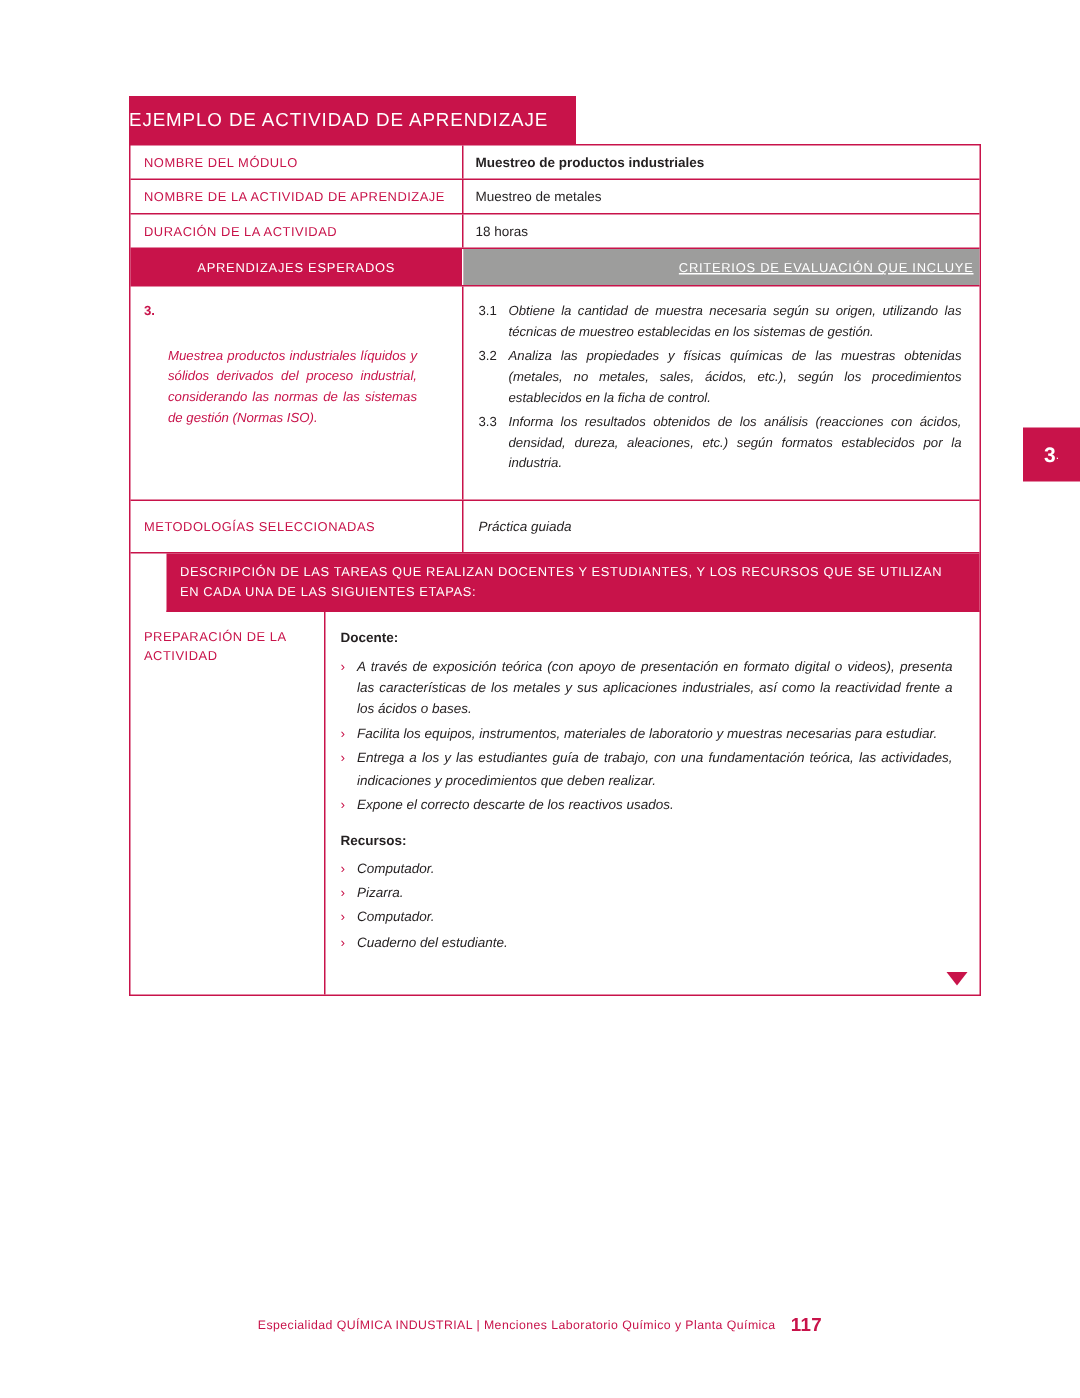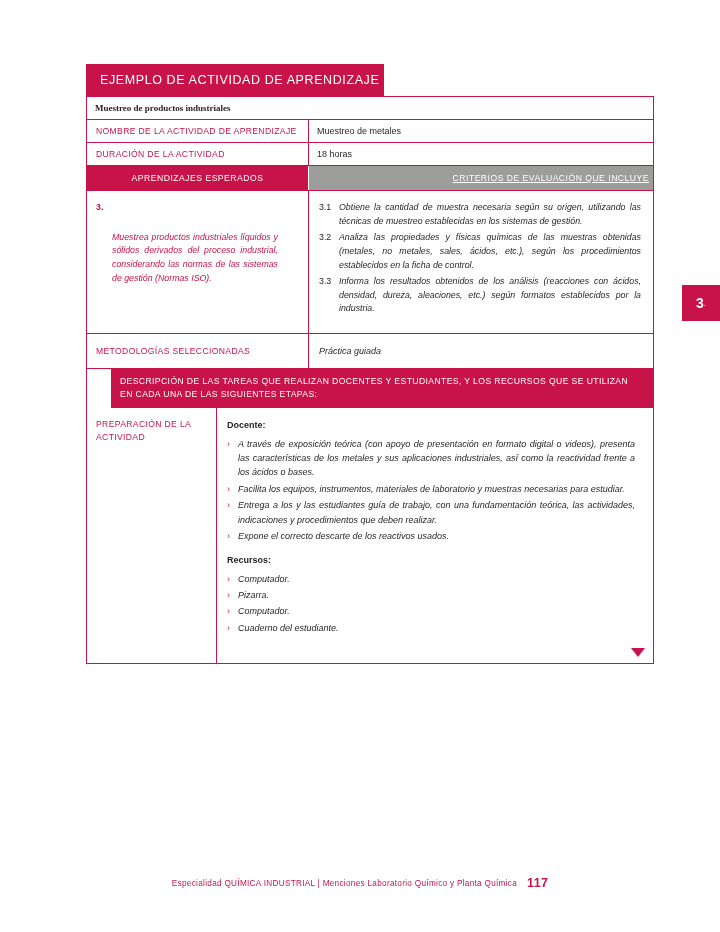--- a/index.html
+++ b/index.html
@@ -26,21 +26,20 @@
   .header-tab {
     position: absolute;
     left: 86px;
     top: 64px;
     width: 298px;
     height: 32px;
     background: #c8134a;
     color: #ffffff;
     display: flex;
     align-items: center;
-    padding-left: 14px;
     box-sizing: border-box;
     letter-spacing: 0.6px;
     font-size: 12.5px;
   }
 
   
   .table-wrap {
     position: absolute;
     left: 86px;
     top: 96px;
@@ -69,21 +68,21 @@
   }
   .cell-value {
     flex: 1;
     box-sizing: border-box;
     padding: 6px 8px;
     color: #231f20;
     font-size: 9px;
     display: flex;
     align-items: center;
   }
-  .cell-value.bold { font-weight: bold; font-family: Liberation Serif, serif; }
+  .cell-value.bold { font-weight: bold; }
 
   
   .band {
     display: flex;
     border-bottom: 1px solid #c8134a;
   }
   .band-left {
     width: 222px;
     box-sizing: border-box;
     background: #c8134a;
@@ -276,20 +275,21 @@
 
 <div class="page">
 
   <div class="header-tab">
     <span>EJEMPLO DE ACTIVIDAD DE APRENDIZAJE</span>
   </div>
 
   <div class="table-wrap">
 
     <div class="row">
+      <div class="cell-label">NOMBRE DEL MÓDULO</div>
       <div class="cell-value bold">Muestreo de productos industriales</div>
     </div>
 
     <div class="row">
       <div class="cell-label">NOMBRE DE LA ACTIVIDAD DE APRENDIZAJE</div>
       <div class="cell-value">Muestreo de metales</div>
     </div>
 
     <div class="row">
       <div class="cell-label">DURACIÓN DE LA ACTIVIDAD</div>

